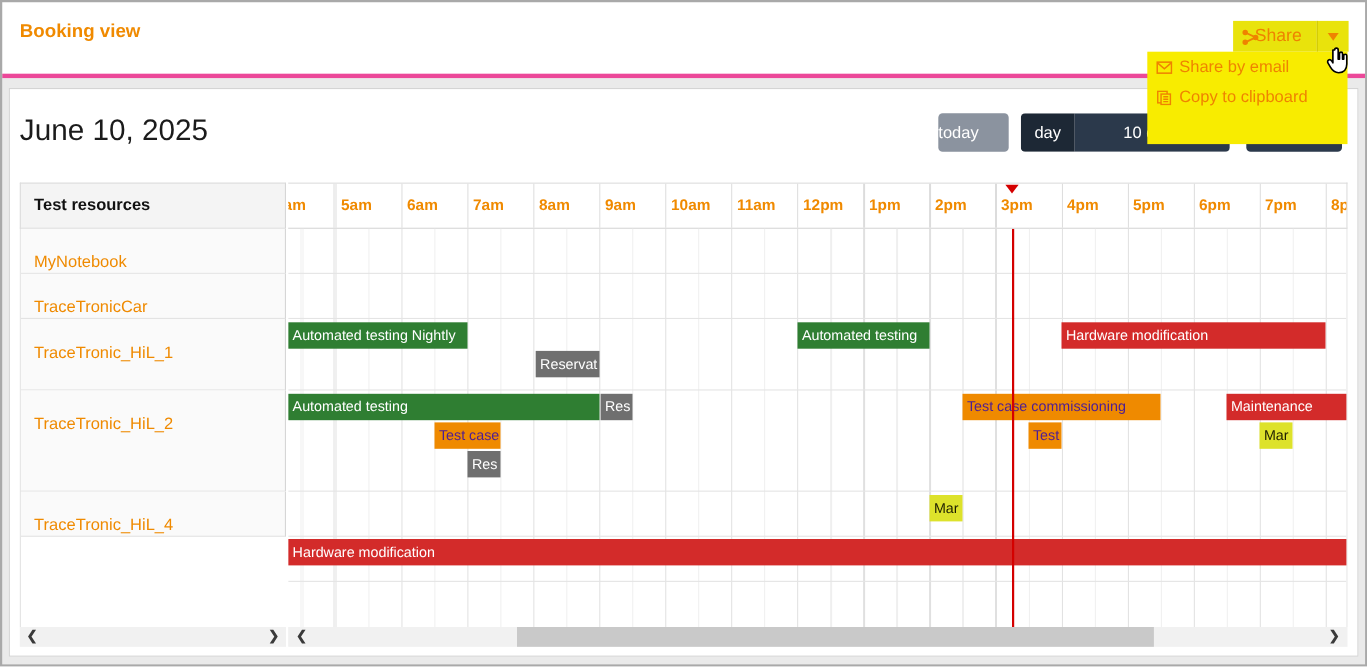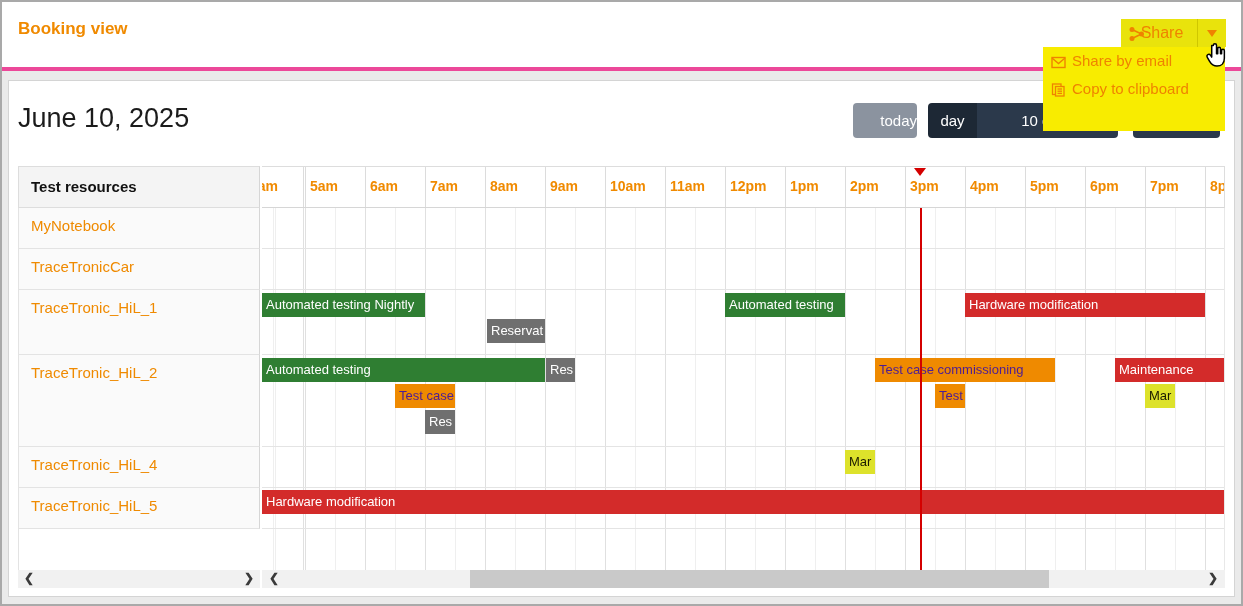--- a/index.html
+++ b/index.html
@@ -27,36 +27,36 @@
   .share-menu-item{height:28px;line-height:28px;font-size:15px;color:#ef8300;padding-left:8px;cursor:pointer;
     white-space:nowrap;overflow:hidden}
   .share-menu-item svg{vertical-align:-3px;margin-right:6px}
 
   .cursor-hand{position:absolute;left:1203px;top:42px;z-index:30;pointer-events:none}
 
   
   .panel{position:absolute;left:8px;top:80px;width:1227px;height:517px;background:#fff;border:1px solid #d4d4d4;box-sizing:border-box}
   .date-title{position:absolute;left:18px;top:103px;font-size:27px;color:#1b1b1b}
 
-  .btn{position:absolute;height:35px;border-radius:4px;color:#fff;font-size:15px;text-align:right;line-height:35px;cursor:pointer;box-sizing:border-box}
+  .btn{position:absolute;height:35px;border-radius:4px;color:#fff;font-size:15px;text-align:left;line-height:35px;cursor:pointer;box-sizing:border-box}
   .btn-today{left:853px;top:103px;width:64px;background:#8b939f}
   .btn-group{position:absolute;left:928px;top:103px;width:190px;height:35px;border-radius:4px;overflow:hidden;display:flex}
   .btn-seg{height:35px;color:#fff;font-size:15px;text-align:center;line-height:35px;cursor:pointer}
   .seg-day{width:49px;background:#1d2835}
   .seg-10days{width:141px;background:#2b394b}
   .btn-extra{left:1133px;top:103px;width:87px;background:#2b394b}
 
   
   .res-header{position:absolute;left:18px;top:166px;width:242px;height:42px;background:#f4f4f4;
     border:1px solid #dddddd;border-right:1px solid #d6d6d6;box-sizing:border-box;
     font-size:15px;font-weight:bold;color:#111;line-height:40px;padding-left:12px}
   .res-col{position:absolute;left:18px;top:208px;width:242px;height:362px;border-left:1px solid #e3e3e3;box-sizing:border-box}
   .res-cell{background:#fafafa;border-bottom:1px solid #e3e3e3;border-right:1px solid #d6d6d6;box-sizing:border-box;
     font-size:15px;color:#ef8a00;padding-left:12px;display:flex;align-items:flex-start}
-  .res-cell span{margin-top:9px}
+  .res-cell span{margin-top:22px}
 
   
   .tl-header{position:absolute;left:262px;top:166px;width:963px;height:42px;background:#fff;
     border-top:1px solid #ddd;border-bottom:1px solid #d6d6d6;border-right:1px solid #ddd;box-sizing:border-box;overflow:hidden;
     background-image:repeating-linear-gradient(90deg,#dcdcdc 0 1px,transparent 1px 60px);background-position:43px 0}
   .tl-hour{position:absolute;top:11px;font-size:14px;font-weight:bold;color:#f08a00;white-space:nowrap}
   .now-triangle{position:absolute;left:652px;top:1px;width:0;height:0;
     border-left:6px solid transparent;border-right:6px solid transparent;border-top:8px solid #d40000}
 
   .tl-body{position:absolute;left:262px;top:208px;width:963px;height:362px;overflow:hidden;border-right:1px solid #e8e8e8;box-sizing:border-box;
@@ -146,23 +146,20 @@
       <span>TraceTronicCar</span>
     </div>
   <div class="res-cell" style="height:65px">
       <span>TraceTronic_HiL_1</span>
     </div>
   <div class="res-cell" style="height:92px">
       <span>TraceTronic_HiL_2</span>
     </div>
   <div class="res-cell" style="height:41px">
       <span>TraceTronic_HiL_4</span>
-    </div>
-  <div class="res-cell" style="height:41px">
-      <span>TraceTronic_HiL_5</span>
     </div>
 </div>
 
 <div class="tl-header">
   <span class="tl-hour" style="left:-12px">4am</span>
   <span class="tl-hour" style="left:48px">5am</span>
   <span class="tl-hour" style="left:108px">6am</span>
   <span class="tl-hour" style="left:168px">7am</span>
   <span class="tl-hour" style="left:228px">8am</span>
   <span class="tl-hour" style="left:288px">9am</span>

